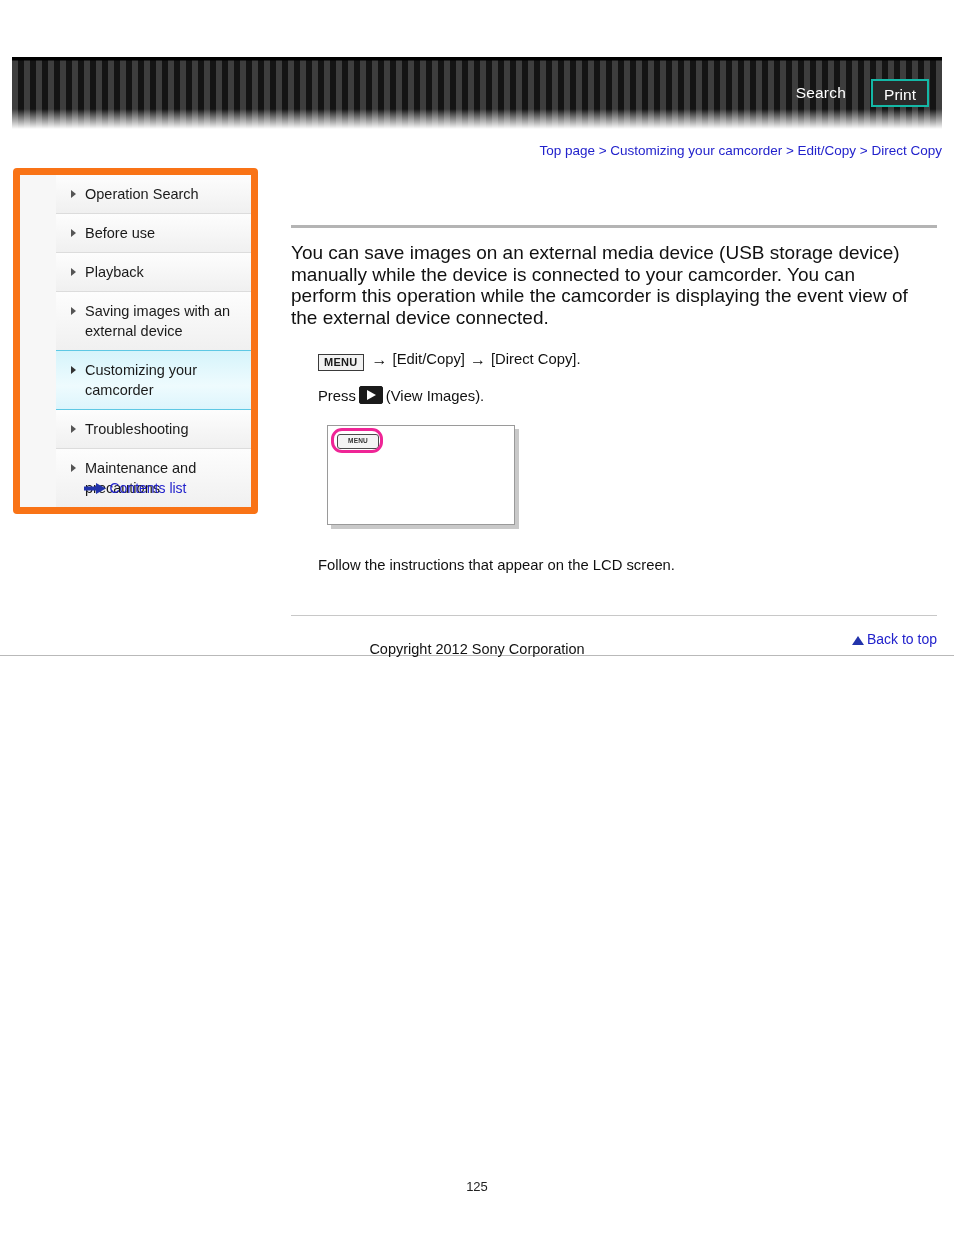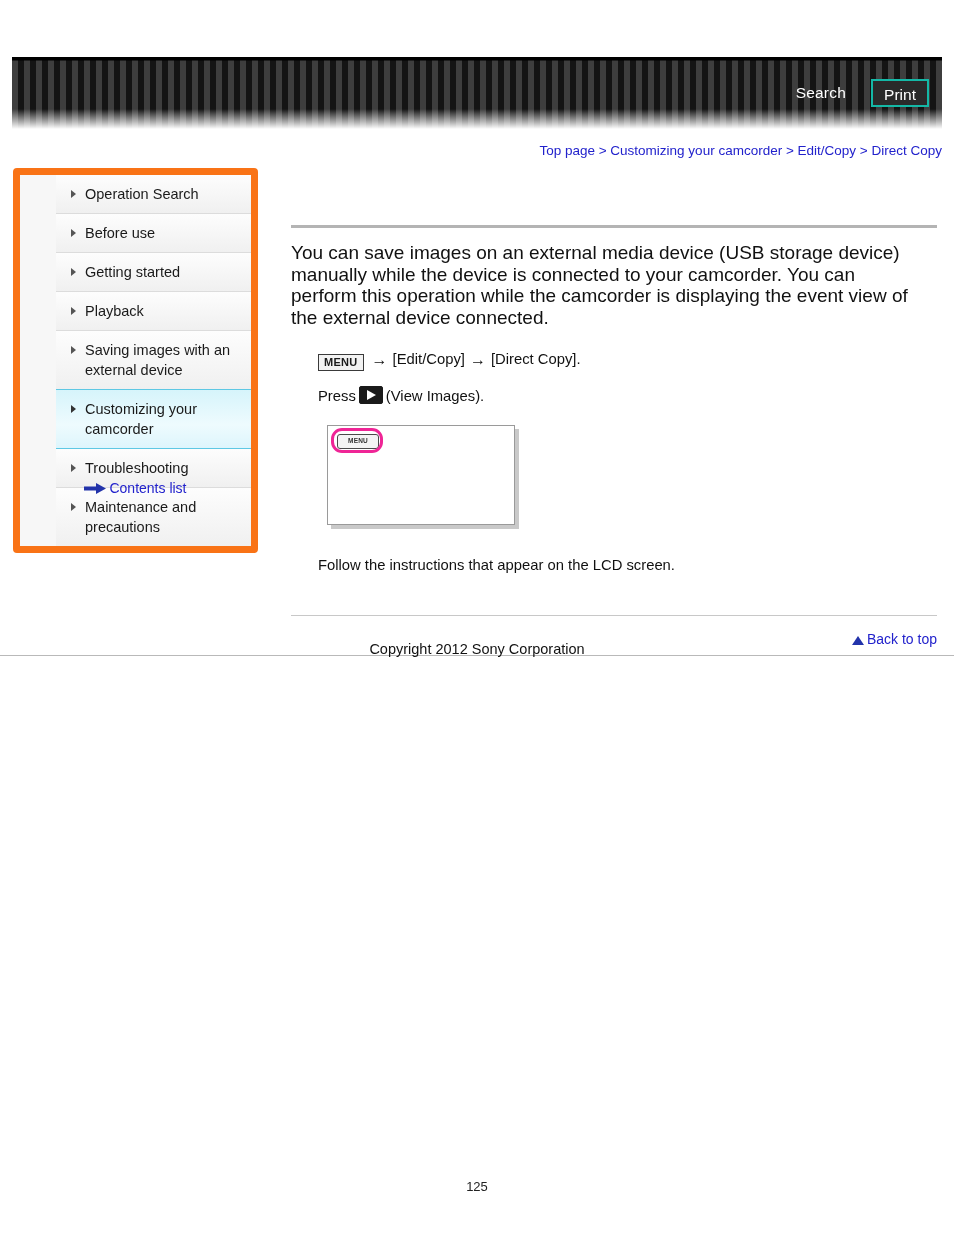--- a/index.html
+++ b/index.html
@@ -329,24 +329,20 @@
   <div class="side-item">
     <span class="bullet"></span>
     <span>Operation Search</span>
   </div>
   <div class="side-item">
     <span class="bullet"></span>
     <span>Before use</span>
   </div>
   <div class="side-item">
     <span class="bullet"></span>
-    <span>Getting started</span>
-  </div>
-  <div class="side-item">
-    <span class="bullet"></span>
     <span>Playback</span>
   </div>
   <div class="side-item">
     <span class="bullet"></span>
     <span>Saving images with an external device</span>
   </div>
   <div class="side-item active">
     <span class="bullet"></span>
     <span>Customizing your camcorder</span>
   </div>

